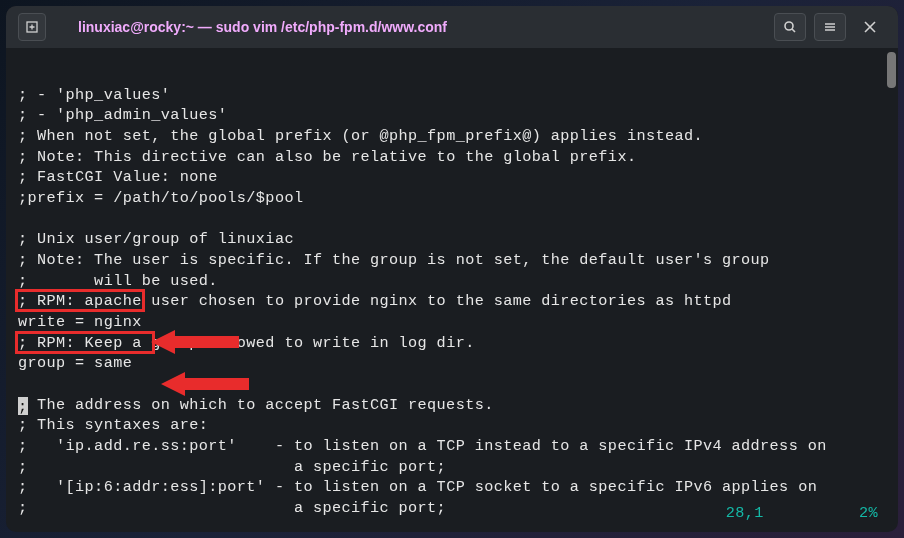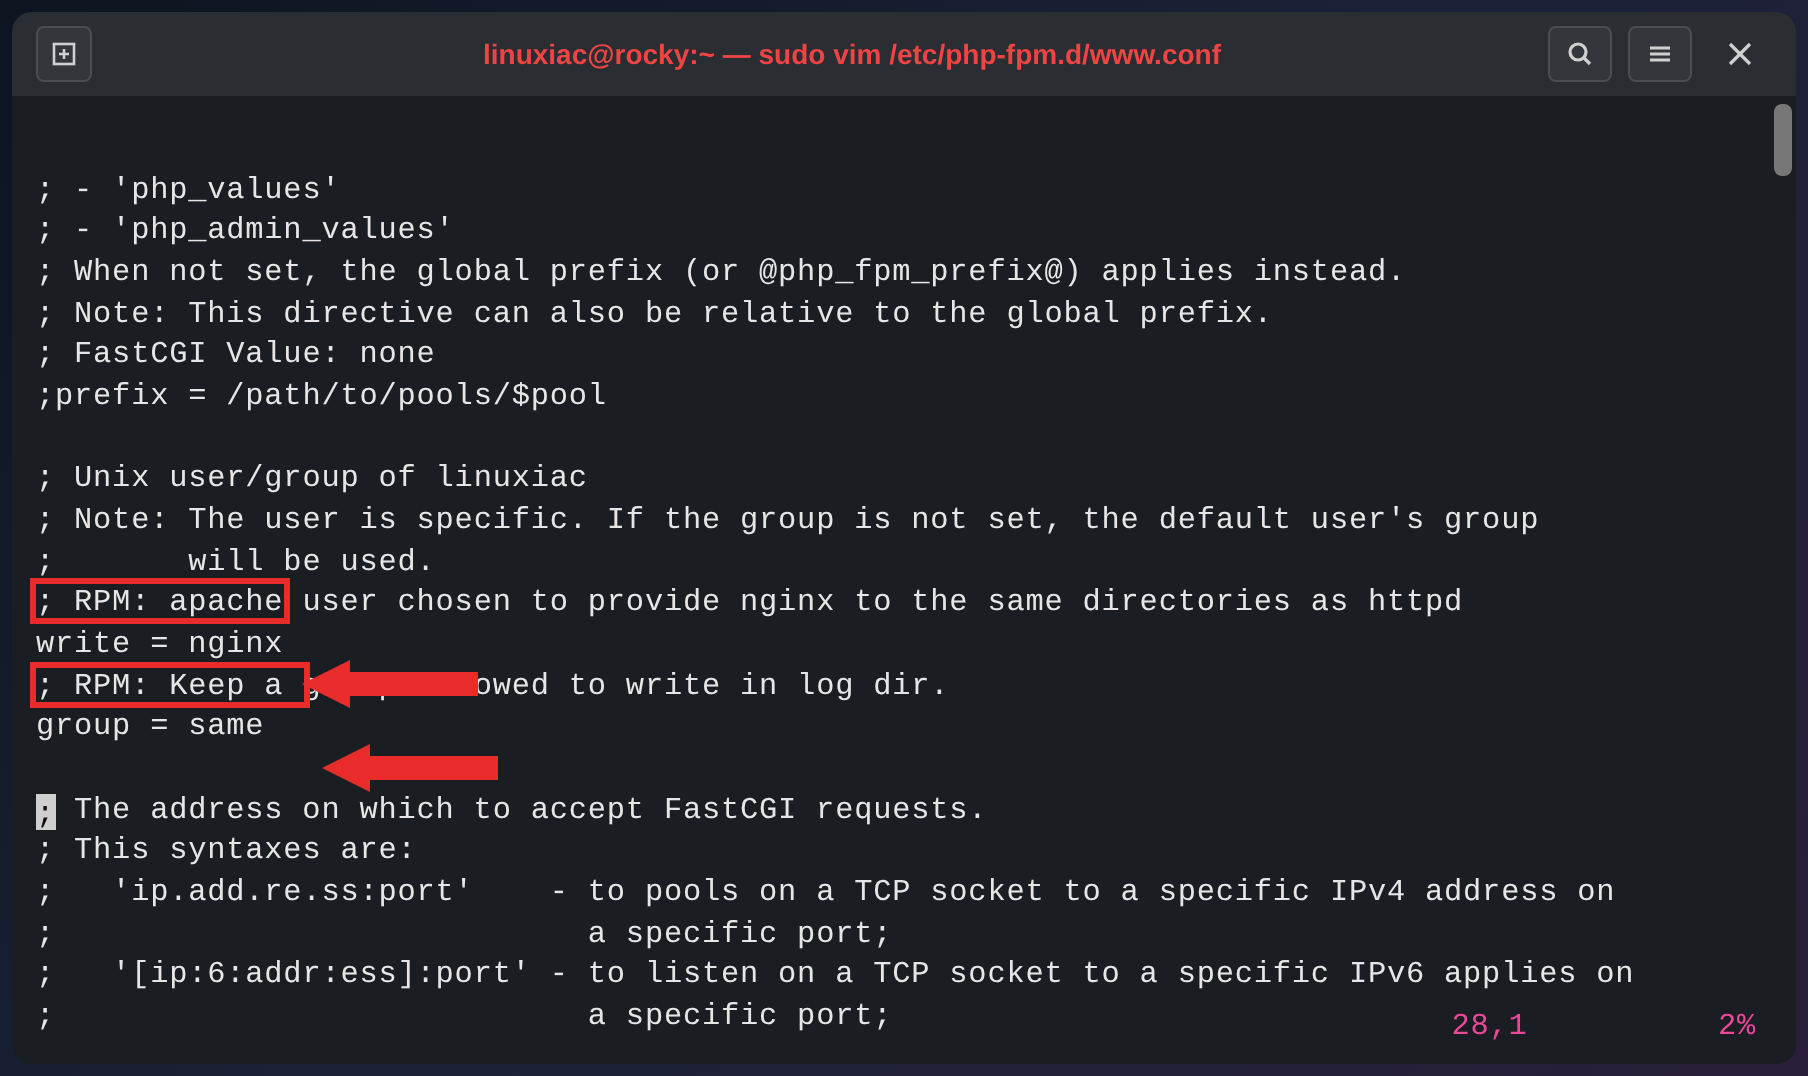--- a/index.html
+++ b/index.html
@@ -35,22 +35,22 @@
       border: 1px solid #4a4e53;
       border-radius: 4px;
       display: flex;
       align-items: center;
       justify-content: center;
       color: #d0d0d0;
       background: #33373c;
     }
     .titlebar-title {
       flex: 1;
-      text-align: center;
-      color: #ef4444;
+      text-align: left;
+      color: #f0abfc;
       font-size: 14px;
       font-family: sans-serif;
       font-weight: 600;
     }
     .titlebar-right {
       display: flex;
       align-items: center;
       gap: 8px;
     }
     .tb-btn {
@@ -104,21 +104,21 @@
       top: 46px;
       width: 9px;
       height: 36px;
       background: #777;
       border-radius: 4px;
     }
     .status-line {
       position: absolute;
       bottom: 8px;
       right: 20px;
-      color: #ec4899;
+      color: #14b8a6;
       font-size: 15.2px;
       letter-spacing: 0.4px;
     }
     .cursor-block {
       display: inline-block;
       background: #cfcfcf;
       color: #111;
       width: 9.5px;
       height: 18px;
       vertical-align: text-bottom;
@@ -190,21 +190,21 @@
 <span>; Unix user/group of linuxiac</span>
 <span>; Note: The user is specific. If the group is not set, the default user's group</span>
 <span>;       will be used.</span>
 <span>; RPM: apache user chosen to provide nginx to the same directories as httpd</span>
 <span>write = nginx</span>
 <span>; RPM: Keep a group allowed to write in log dir.</span>
 <span>group = same</span>
 <span></span>
 <span class="cursor-block">;</span><span> The address on which to accept FastCGI requests.</span>
 <span>; This syntaxes are:</span>
-<span>;   'ip.add.re.ss:port'    - to pools on a TCP socket to a specific IPv4 address on</span>
+<span>;   'ip.add.re.ss:port'    - to listen on a TCP instead to a specific IPv4 address on</span>
 <span>;                            a specific port;</span>
 <span>;   '[ip:6:addr:ess]:port' - to listen on a TCP socket to a specific IPv6 applies on</span>
 <span>;                            a specific port;</span>
 
     <div class="highlight-box" style="left:9px; top:241px; width:130px; height:23px;"></div>
     <div class="highlight-box" style="left:9px; top:283px; width:140px; height:23px;"></div>
 
     <div class="arrow" style="left:145px; top:238px;">
       <svg width="90" height="30" viewBox="0 0 90 30">
         <polygon points="0,15 24,3 24,9 88,9 88,21 24,21 24,27" fill="#e82c2c"></polygon>

